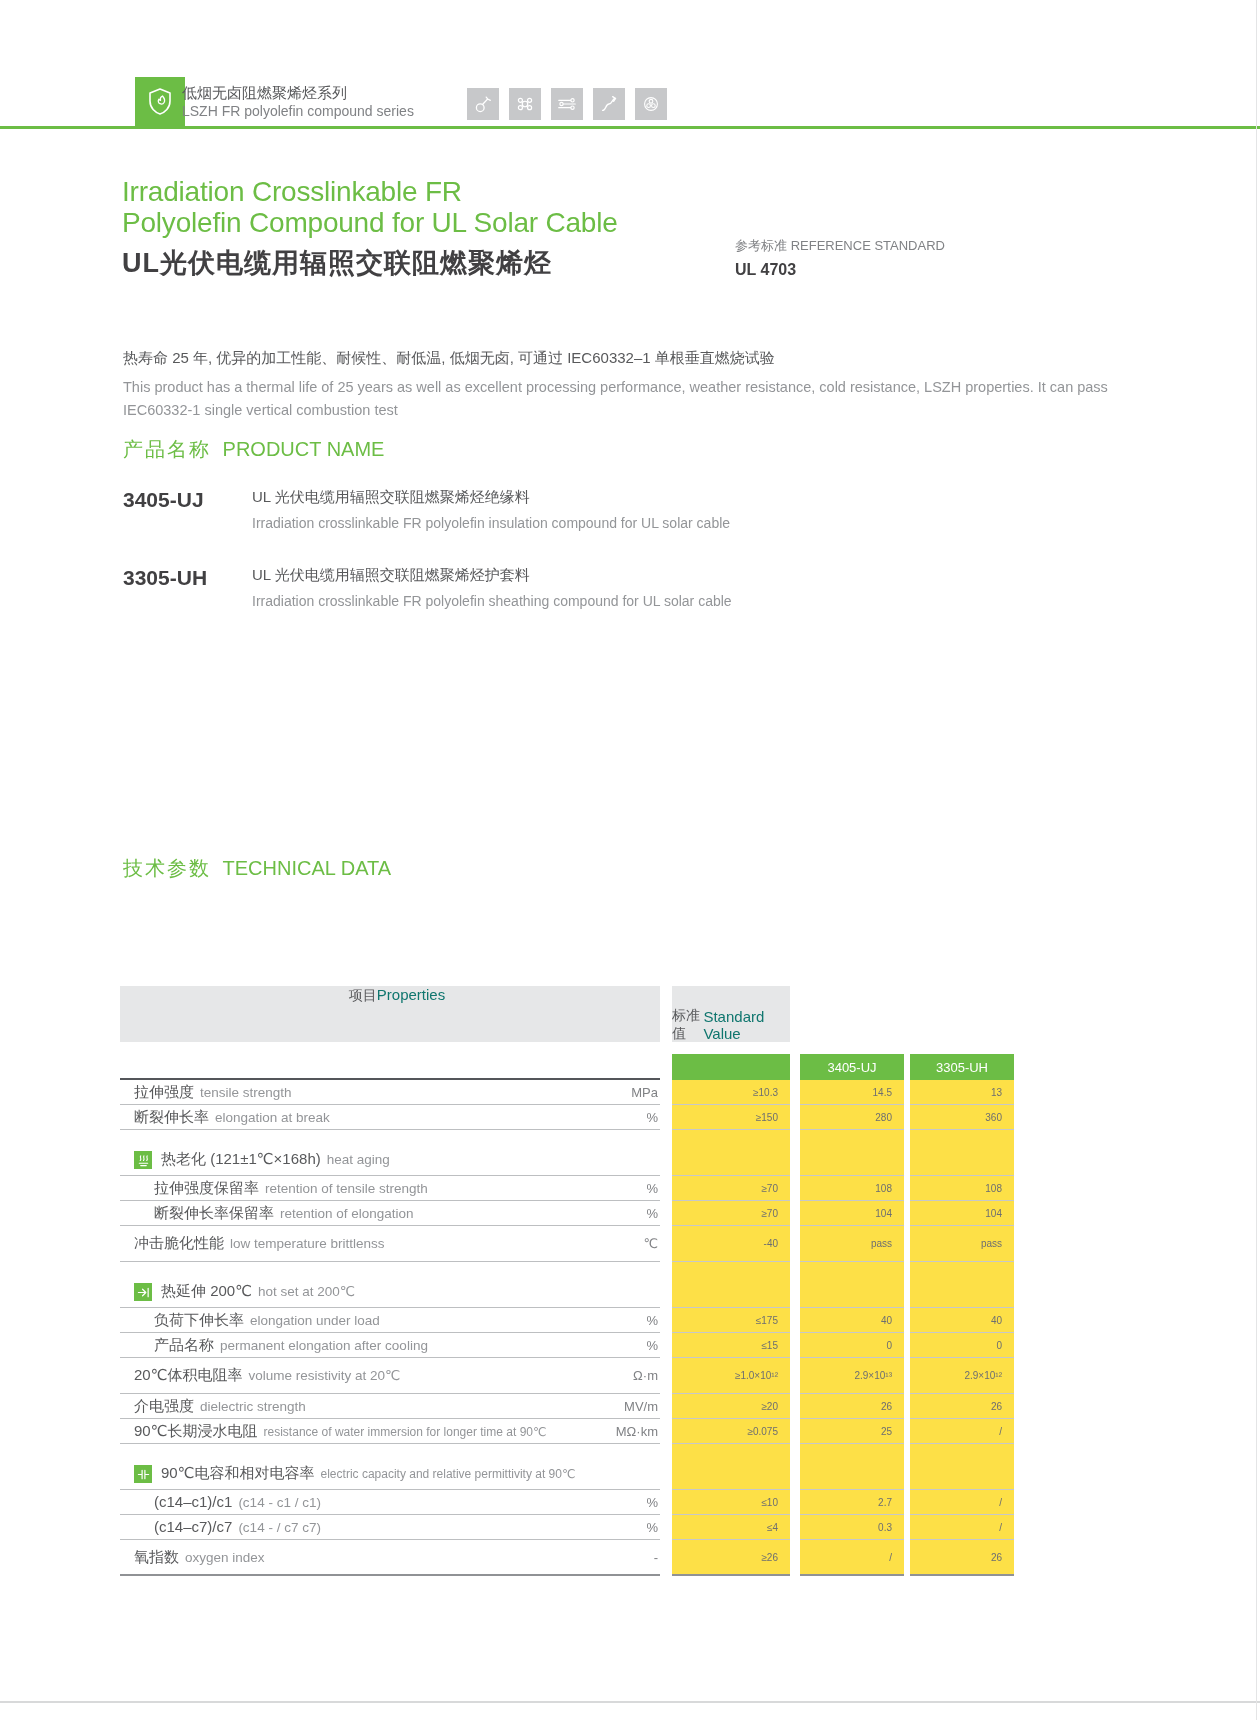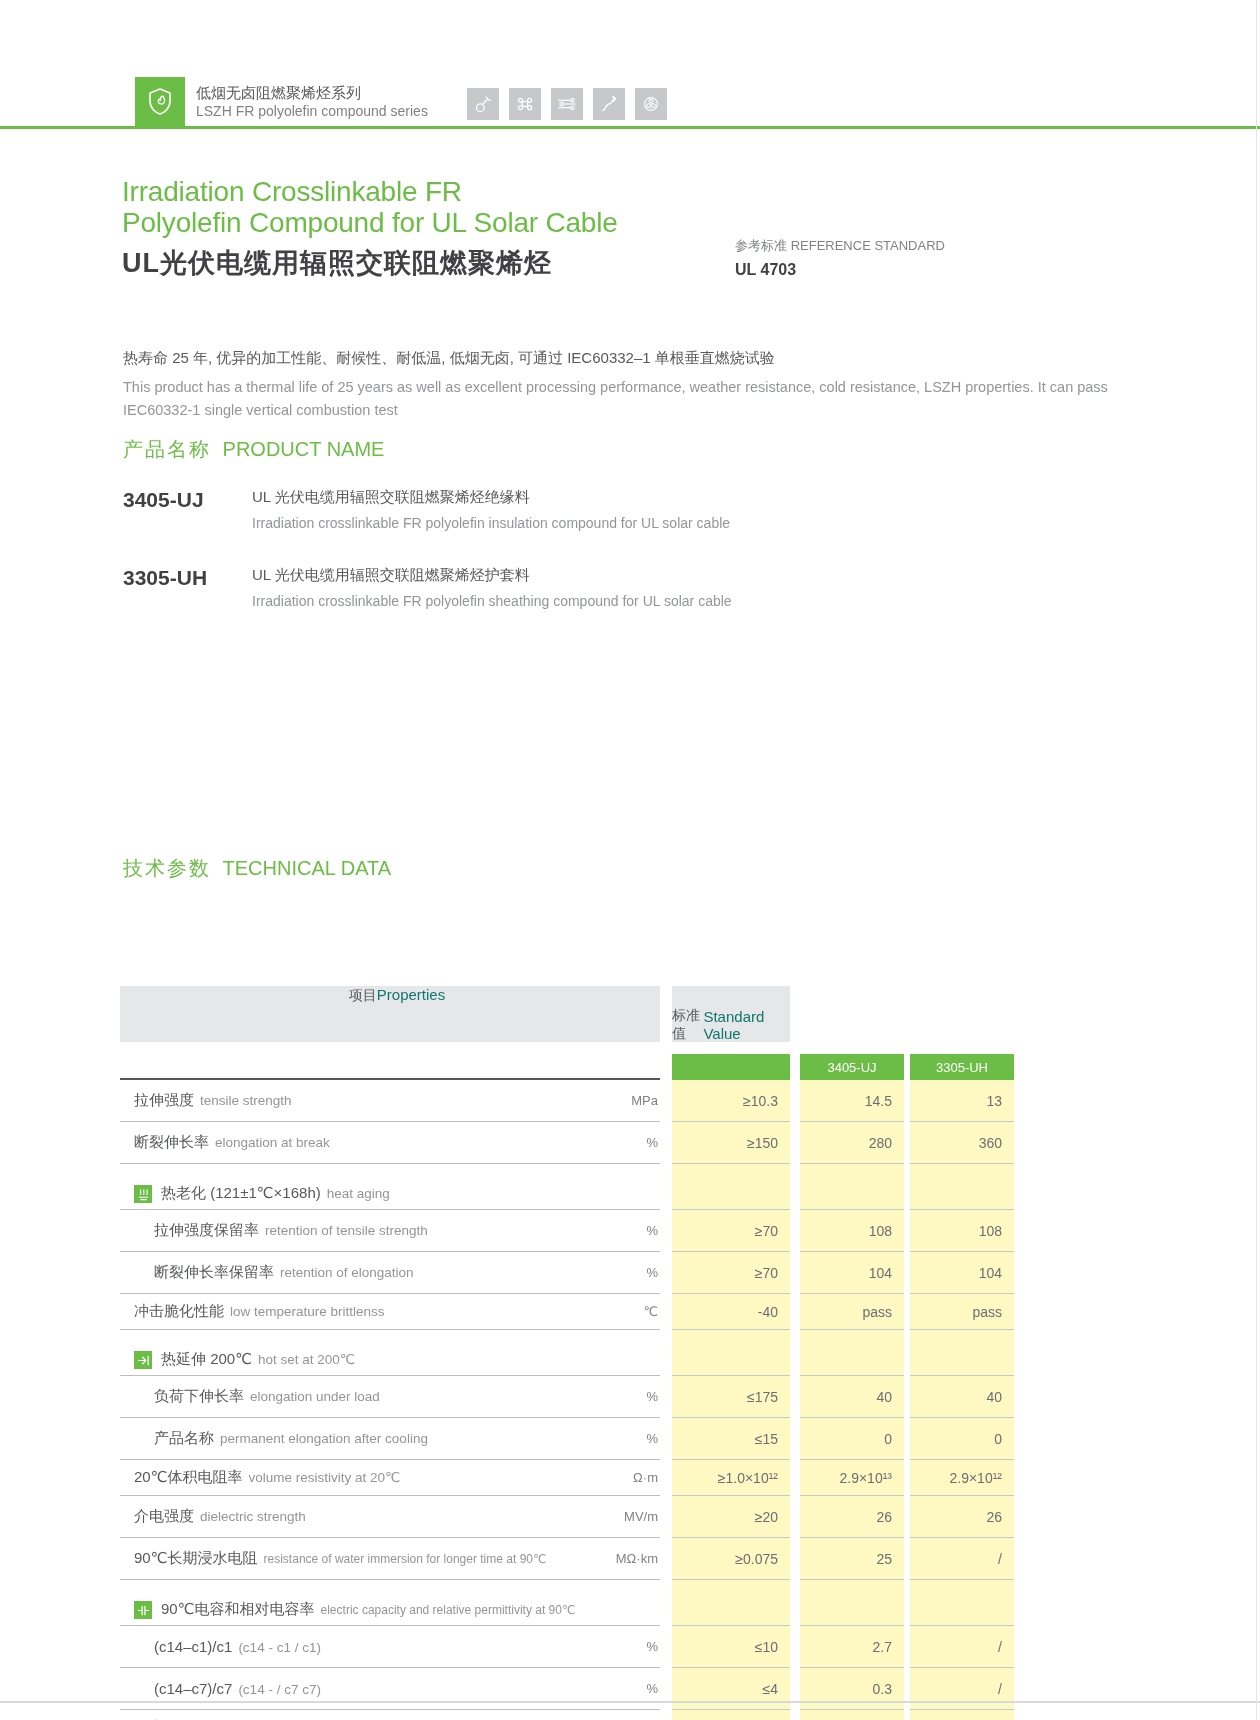--- a/index.html
+++ b/index.html
@@ -2,21 +2,21 @@
 <html><head>
 <meta charset="utf-8">
 <style>
   html,body{margin:0;padding:0;background:#fff;}
   .page{position:relative;width:1260px;height:1720px;background:#ffffff;overflow:hidden;
         font-family:"Liberation Sans","DejaVu Sans",sans-serif;color:#414042;}
 
   
   .logo-sq{position:absolute;left:135px;top:77px;width:50px;height:50px;background:#6cbd45;
            display:flex;align-items:center;justify-content:center;}
-  .series-text{position:absolute;left:196px;top:83px;line-height:19px;}
+  .series-text{position:absolute;left:182px;top:83px;line-height:19px;}
   .series-text .zh{font-size:15px;color:#58595b;}
   .series-text .en{font-size:14px;color:#808285;}
   .hicons{position:absolute;left:467px;top:88px;display:flex;gap:10px;}
   .hicon{width:32px;height:32px;background:#c7c8ca;display:flex;align-items:center;justify-content:center;}
   .hr-green{position:absolute;left:0;top:126px;width:1260px;height:3px;background:#6cbd45;}
   .page-edge-bottom{position:absolute;left:0;top:1701px;width:1260px;height:2px;background:#d8d9da;}
   .page-edge-right{position:absolute;right:3px;top:0;width:1px;height:1720px;background:#e4e5e6;}
 
   
   .title-en{position:absolute;left:122px;top:176px;font-size:28px;line-height:31px;color:#6cbd45;letter-spacing:-0.2px;}
@@ -52,33 +52,33 @@
   .thead .hzh{font-size:14px;color:#58595b;line-height:18px;}
   .thead .hen{font-size:15px;color:#0f766e;line-height:17px;}
   .tgap{height:12px;}
   .grow{height:26px;}
   .grow .gl{grid-column:1;border-bottom:2px solid #54565a;}
   .grow .gc{background:#6cbd45;color:#fff;font-size:13px;display:flex;align-items:center;justify-content:center;}
   .grow .g0{grid-column:3;}
   .grow .g1{grid-column:5;}
   .grow .g2{grid-column:7;}
 
-  .trow.data{height:42px;}
+  .trow.data{height:25px;}
   .trow.tall{height:36px;}
   .trow.section{height:46px;}
   .cL{grid-column:1;display:flex;align-items:center;border-bottom:1px solid #bdbfc1;padding-left:14px;min-width:0;}
   .section .cL{align-items:flex-end;padding-bottom:6px;}
   .cL.ind{padding-left:34px;justify-content:space-between;}
   .nm{flex:1;min-width:0;white-space:nowrap;overflow:hidden;}
   .nm .zh{font-size:15px;color:#58595b;}
   .nm .en{font-size:13.5px;color:#939598;margin-left:6px;}
   .nm .en.sm{font-size:12px;}
   .unit{width:66px;text-align:right;padding-right:2px;font-size:13px;color:#808285;flex:none;}
-  .vc{background:#fef9c3;border-bottom:1px solid #c6c7c9;display:flex;align-items:center;
-      justify-content:flex-end;padding-right:12px;font-size:14px;color:#6d6e71;box-sizing:border-box;}
+  .vc{background:#fde047;border-bottom:1px solid #c6c7c9;display:flex;align-items:center;
+      justify-content:flex-end;padding-right:12px;font-size:10px;color:#6d6e71;box-sizing:border-box;}
   .vc.std{grid-column:3;}
   .vc.v1{grid-column:5;}
   .vc.v2{grid-column:7;}
   .trow.last .cL,.trow.last .vc{border-bottom:2px solid #909295;}
   .gicon{width:18px;height:18px;background:#6cbd45;display:inline-flex;align-items:center;justify-content:center;
          margin-right:9px;flex:none;}
   .gicon svg,.hicon svg,.logo-sq svg{display:block;}
 </style>
 </head>
 <body>

